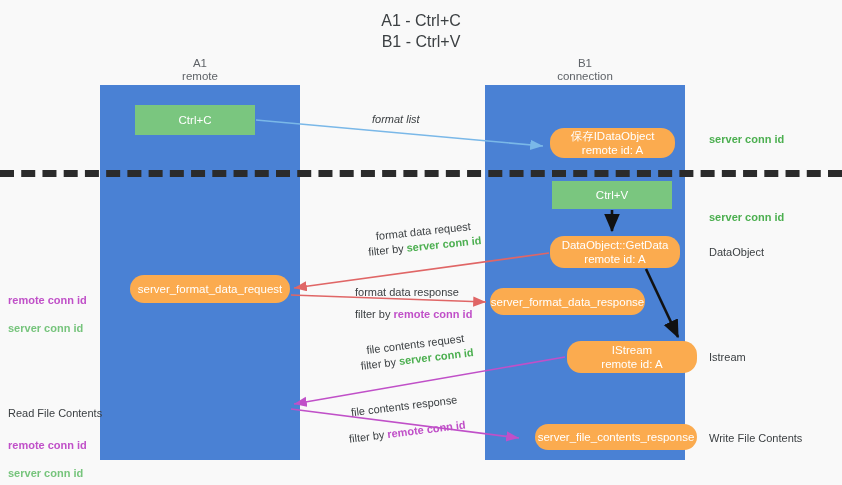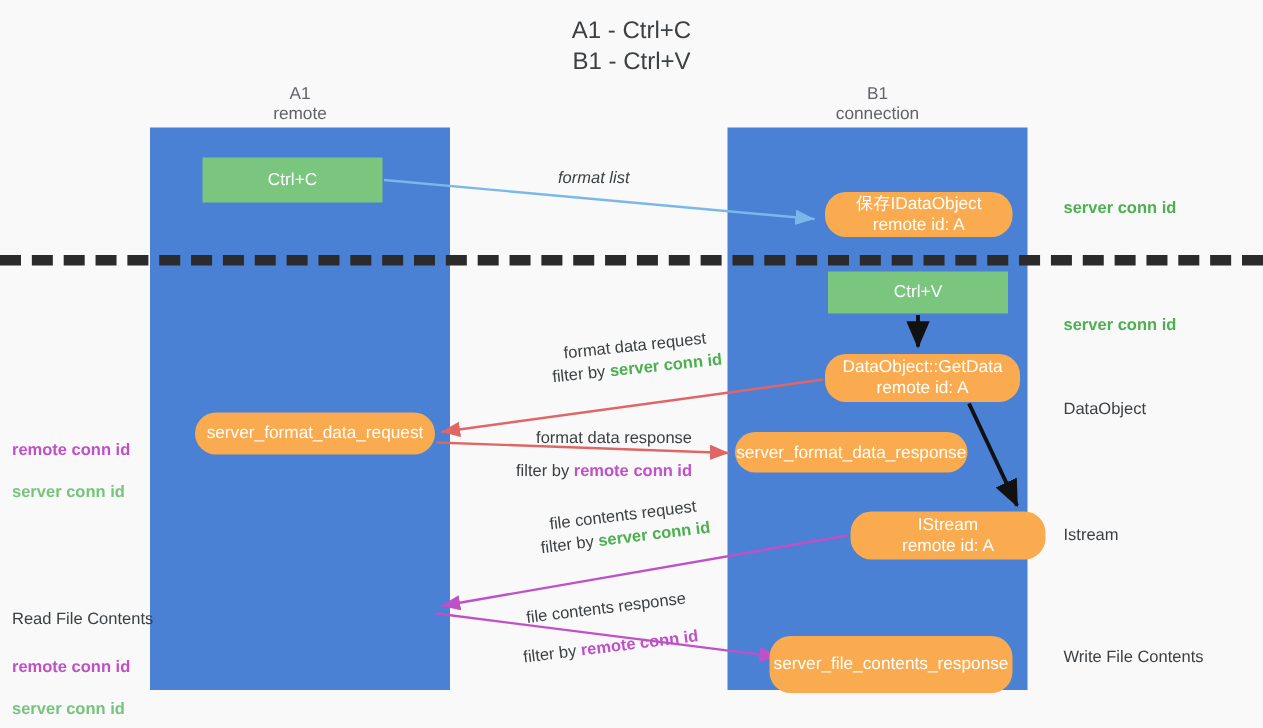--- a/index.html
+++ b/index.html
@@ -81,21 +81,21 @@
   .node.orange { background: #fbab4f; border-radius: 14px; }
 
   #node-ctrlc  { left: 135px; top: 105px; width: 120px; height: 30px; }
   #node-idataobject-save { left: 550px; top: 128px; width: 125px; height: 30px; }
   #node-ctrlv  { left: 552px; top: 181px; width: 120px; height: 28px; }
   #node-getdata { left: 550px; top: 236px; width: 130px; height: 32px; }
   #node-fmt-req { left: 130px; top: 275px; width: 160px; height: 28px; }
   #node-fmt-res { left: 490px; top: 288px; width: 155px; height: 27px; }
   #node-istream { left: 567px; top: 341px; width: 130px; height: 32px; }
   #node-file-req { left: 130px; top: 392px; width: 160px; height: 28px; }
-  #node-file-res { left: 513px; top: 424px; width: 162px; height: 38px; }
+  #node-file-res { left: 535px; top: 424px; width: 162px; height: 26px; }
 
   
   .edge-label {
     font-size: 11px;
     color: #3c4043;
     line-height: 15px;
     white-space: nowrap;
     z-index: 6;
   }
   .green-txt  { color: #4caf50; font-weight: bold; }
@@ -103,22 +103,22 @@
 
   #lbl-format-list { left: 372px; top: 112px; font-style: italic; }
 
   #lbl-fmt-req {
     left: 366px; top: 230px;
     transform: rotate(-6deg);
     transform-origin: left top;
     text-align: center;
   }
   #lbl-fmt-res {
-    left: 344px; top: 285px;
-    text-align: right;
+    left: 355px; top: 285px;
+    text-align: left;
   }
   #lbl-file-req {
     left: 358px; top: 344px;
     transform: rotate(-7deg);
     transform-origin: left top;
     text-align: center;
   }
   #lbl-file-res {
     left: 345px; top: 406px;
     transform: rotate(-7deg);
@@ -127,21 +127,21 @@
   }
 
   
   .side-note {
     font-size: 11px;
     line-height: 14px;
     white-space: pre-line;
   }
   #note-server-1 { left: 709px; top: 132px; color: #4caf50; font-weight: bold; }
   #note-server-2 { left: 709px; top: 210px; color: #4caf50; font-weight: bold; }
-  #note-dataobject { left: 709px; top: 245px; color: #3c4043; margin-top: 21px; }
+  #note-dataobject { left: 709px; top: 245px; color: #3c4043; }
   #note-istream { left: 709px; top: 350px; color: #3c4043; }
   #note-write-file { left: 709px; top: 431px; color: #3c4043; }
 
   #note-left-1 { left: 8px; top: 279px; }
   #note-left-2 { left: 8px; top: 392px; }
   #note-left-2 .hdr { color: #3c4043; }
   .cid-remote { color: #c050c8; font-weight: bold; }
   .cid-server { color: #76c47c; font-weight: bold; }
 
   

